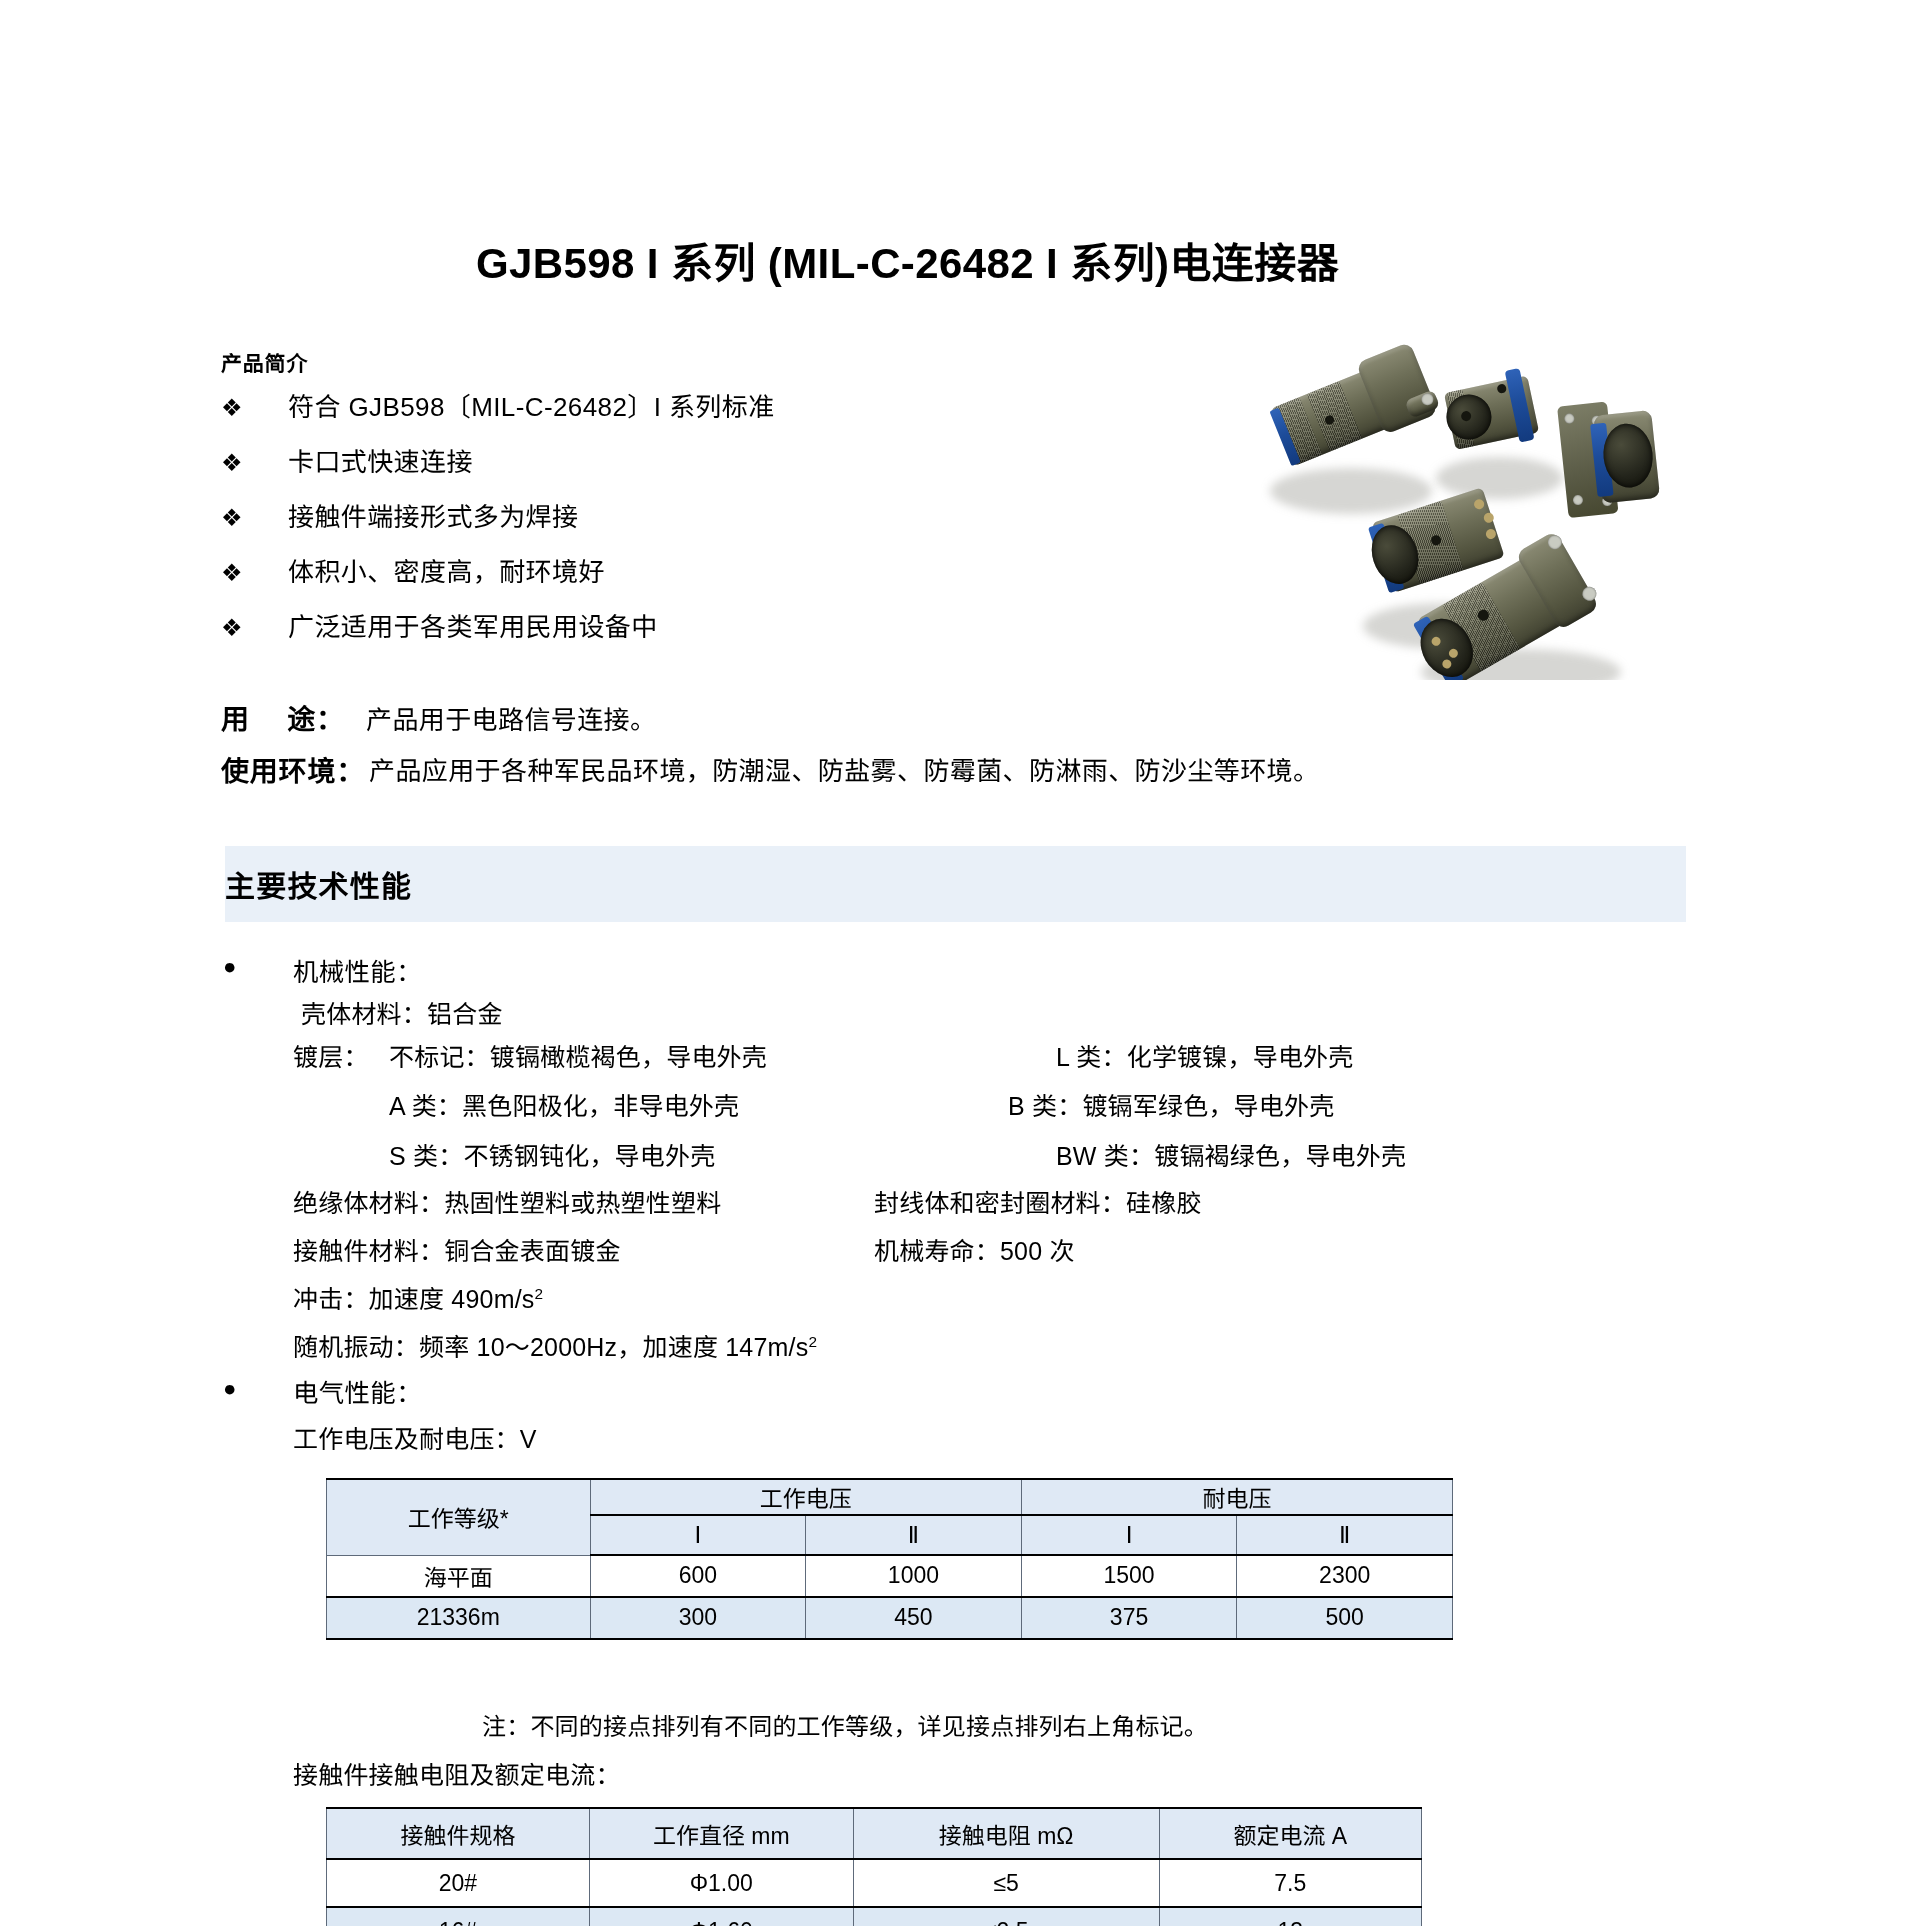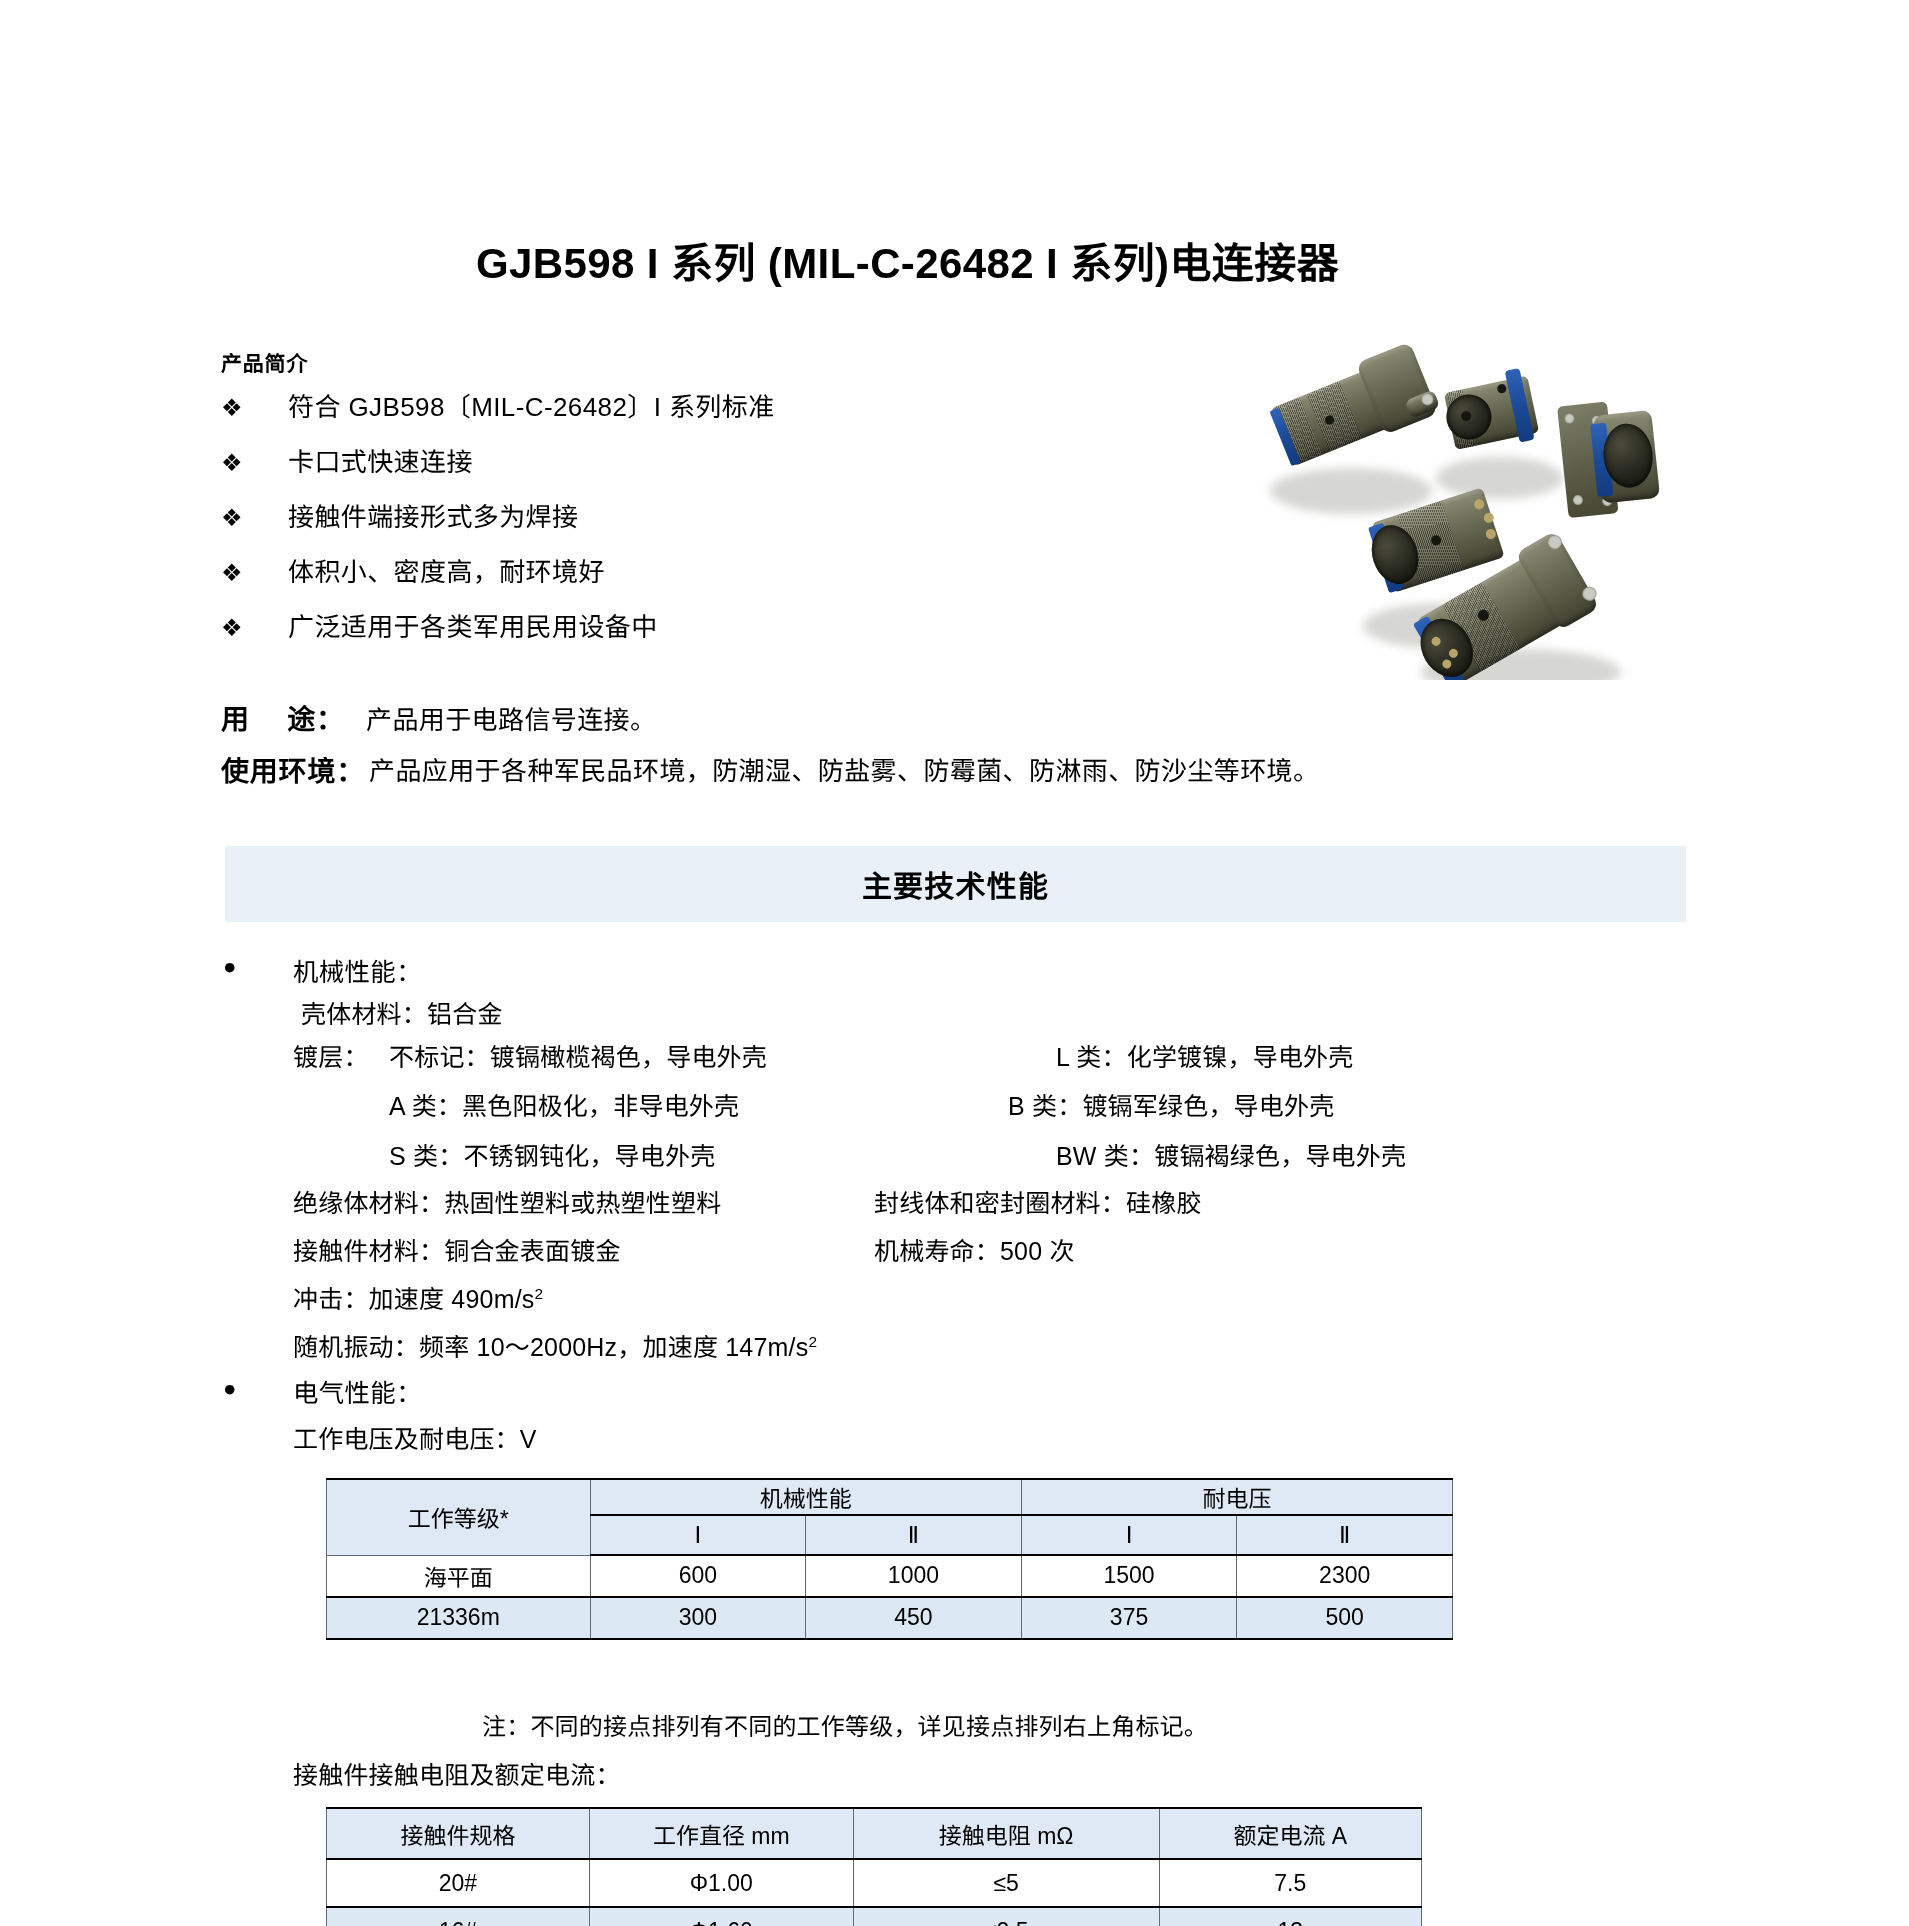--- a/index.html
+++ b/index.html
@@ -161,21 +161,21 @@
   
   .banner {
     position: absolute;
     left: 225px;
     top: 846px;
     width: 1461px;
     height: 76px;
     background: #e9f0f8;
     display: flex;
     align-items: center;
-    justify-content: center;
+    justify-content: flex-start;
   }
   .banner-text {
     font-size: 30px;
     font-weight: bold;
     letter-spacing: 1.2px;
   }
 
   
   .spec-bullet {
     position: absolute;
@@ -384,21 +384,21 @@
 
   <div class="spec-bullet" style="left:223px; top:1378px;">●</div>
   <div class="spec-head" style="left:293px; top:1373px;">电气性能：</div>
 
   <div class="spec-line" style="left:293px; top:1419px;">工作电压及耐电压：V</div>
 
   <table class="spec-table" style="left:326px; top:1478px; width:1127px;border-radius:11px;">
     <tbody>
         <tr>
       <td class="hd top-rule" rowspan="2" style="width:252px; height:38px;">工作等级*</td>
-      <td class="hd top-rule mid-rule" colspan="2" style="width:412px;">机械性能</td>
+      <td class="hd top-rule mid-rule" colspan="2" style="width:412px;">工作电压</td>
       <td class="hd top-rule mid-rule" colspan="2" style="width:412px;">耐电压</td>
     </tr>
     <tr>
       <td class="hd mid-rule" style="width:206px; height:38px;">Ⅰ</td>
       <td class="hd mid-rule" style="width:206px;">Ⅱ</td>
       <td class="hd mid-rule" style="width:206px;">Ⅰ</td>
       <td class="hd mid-rule" style="width:206px;">Ⅱ</td>
     </tr>
     <tr>
       <td class="mid-rule" style="height:40px;">海平面</td>

